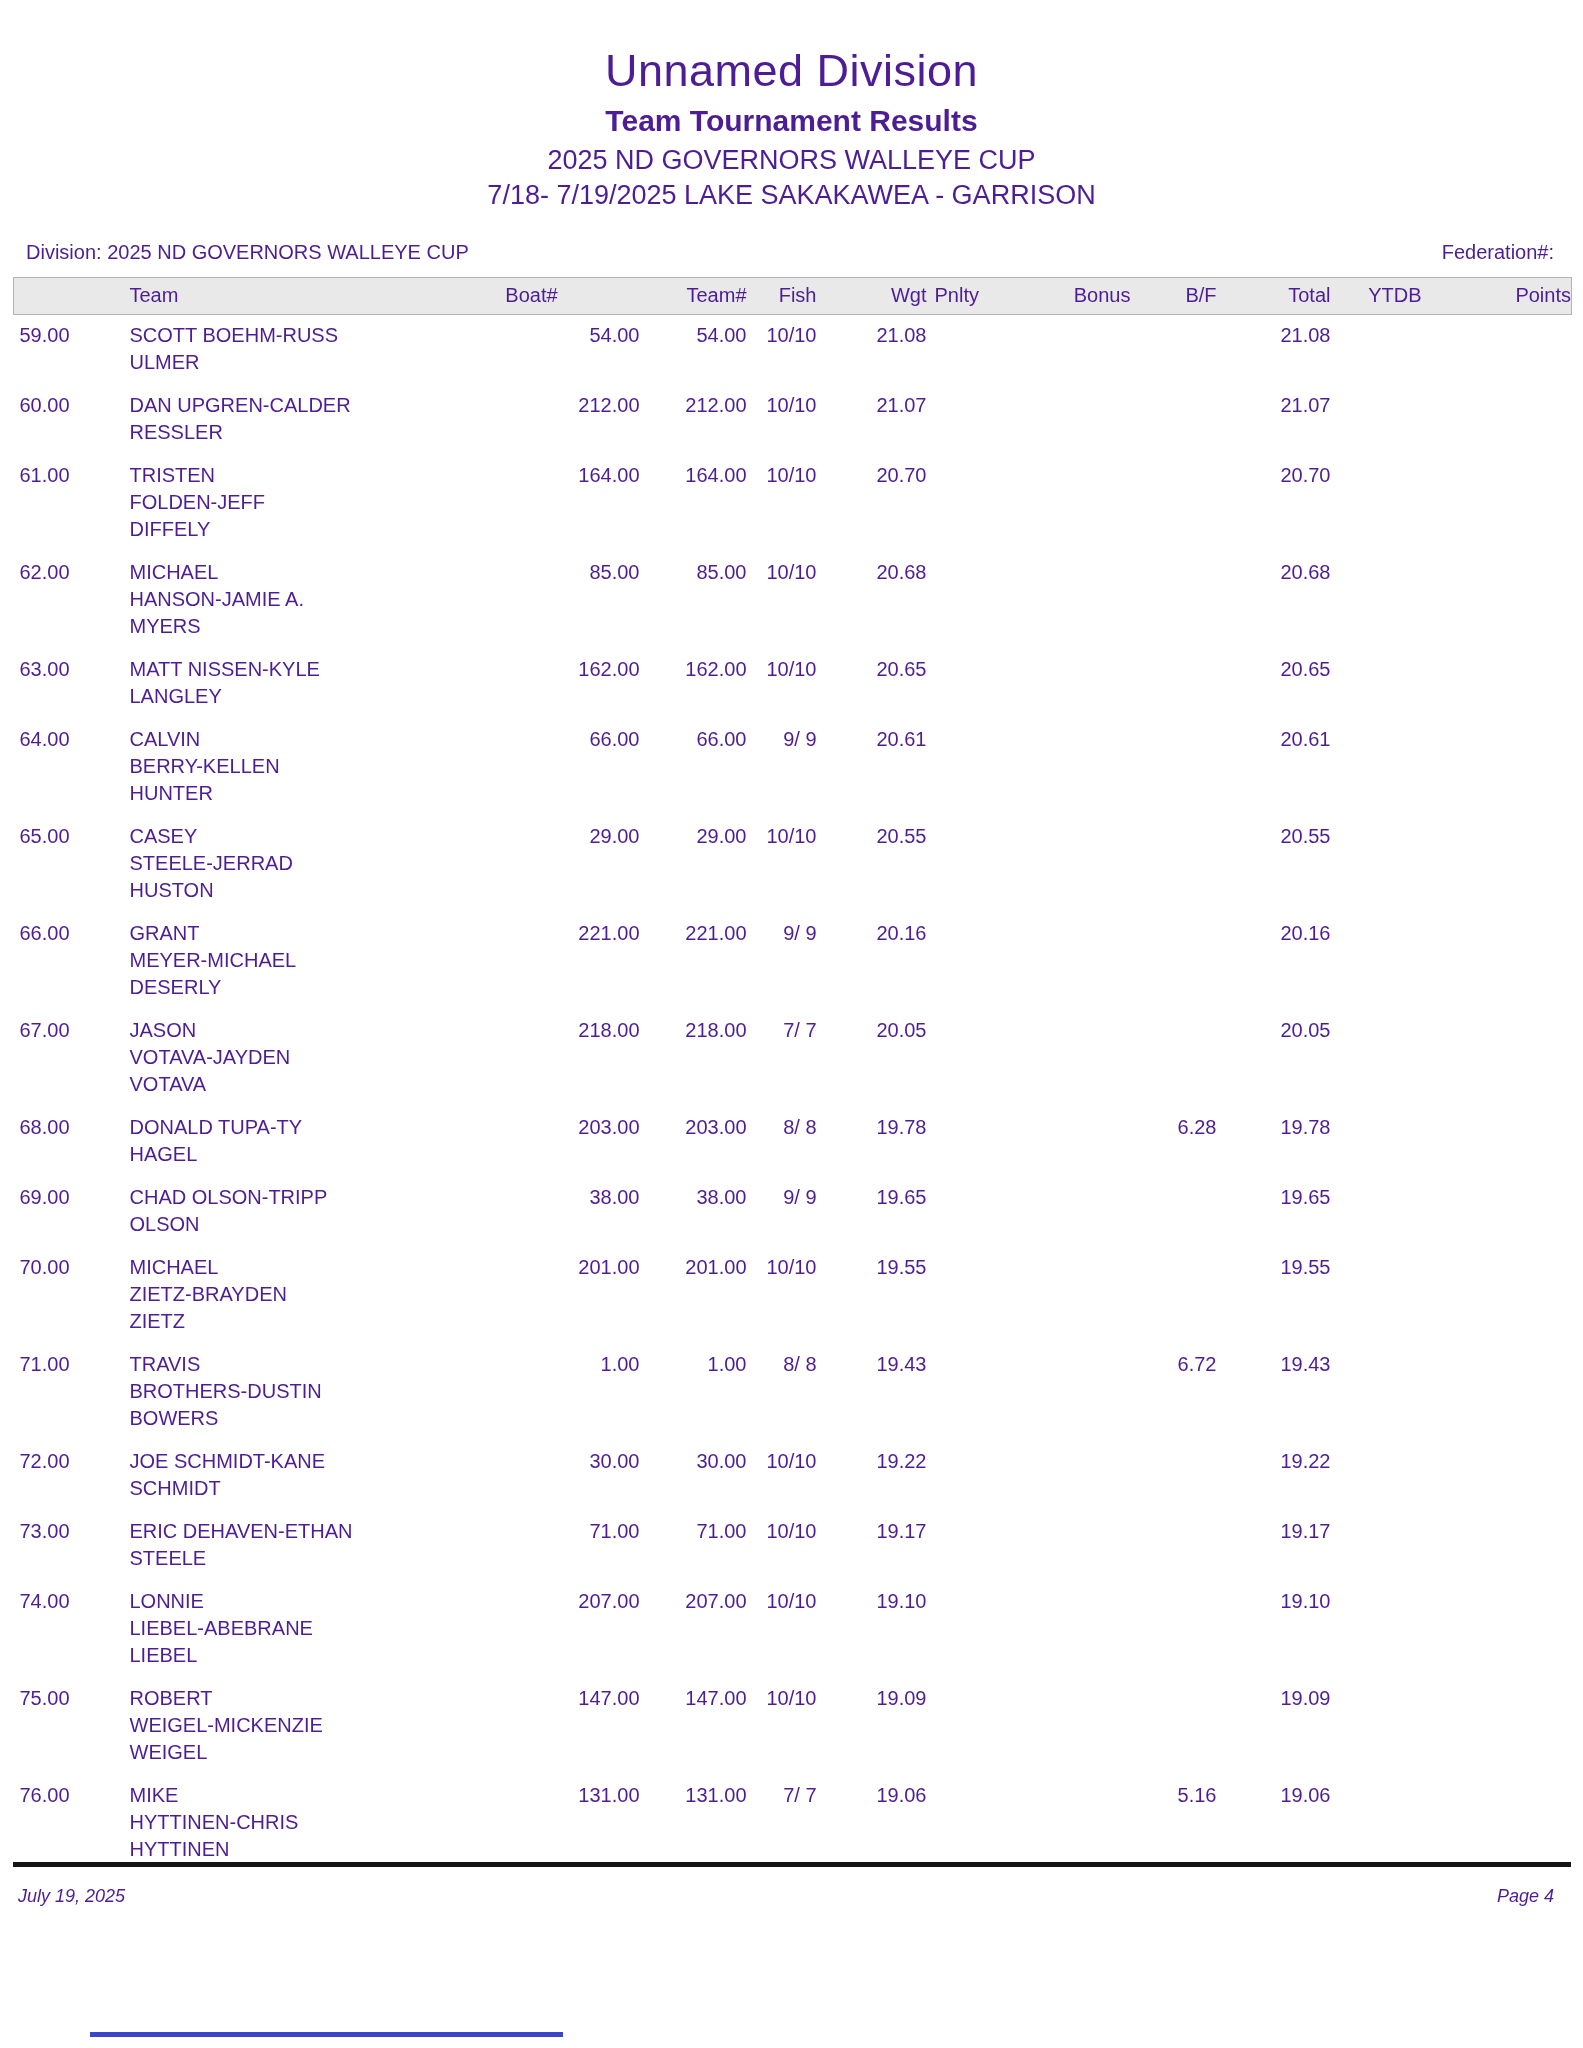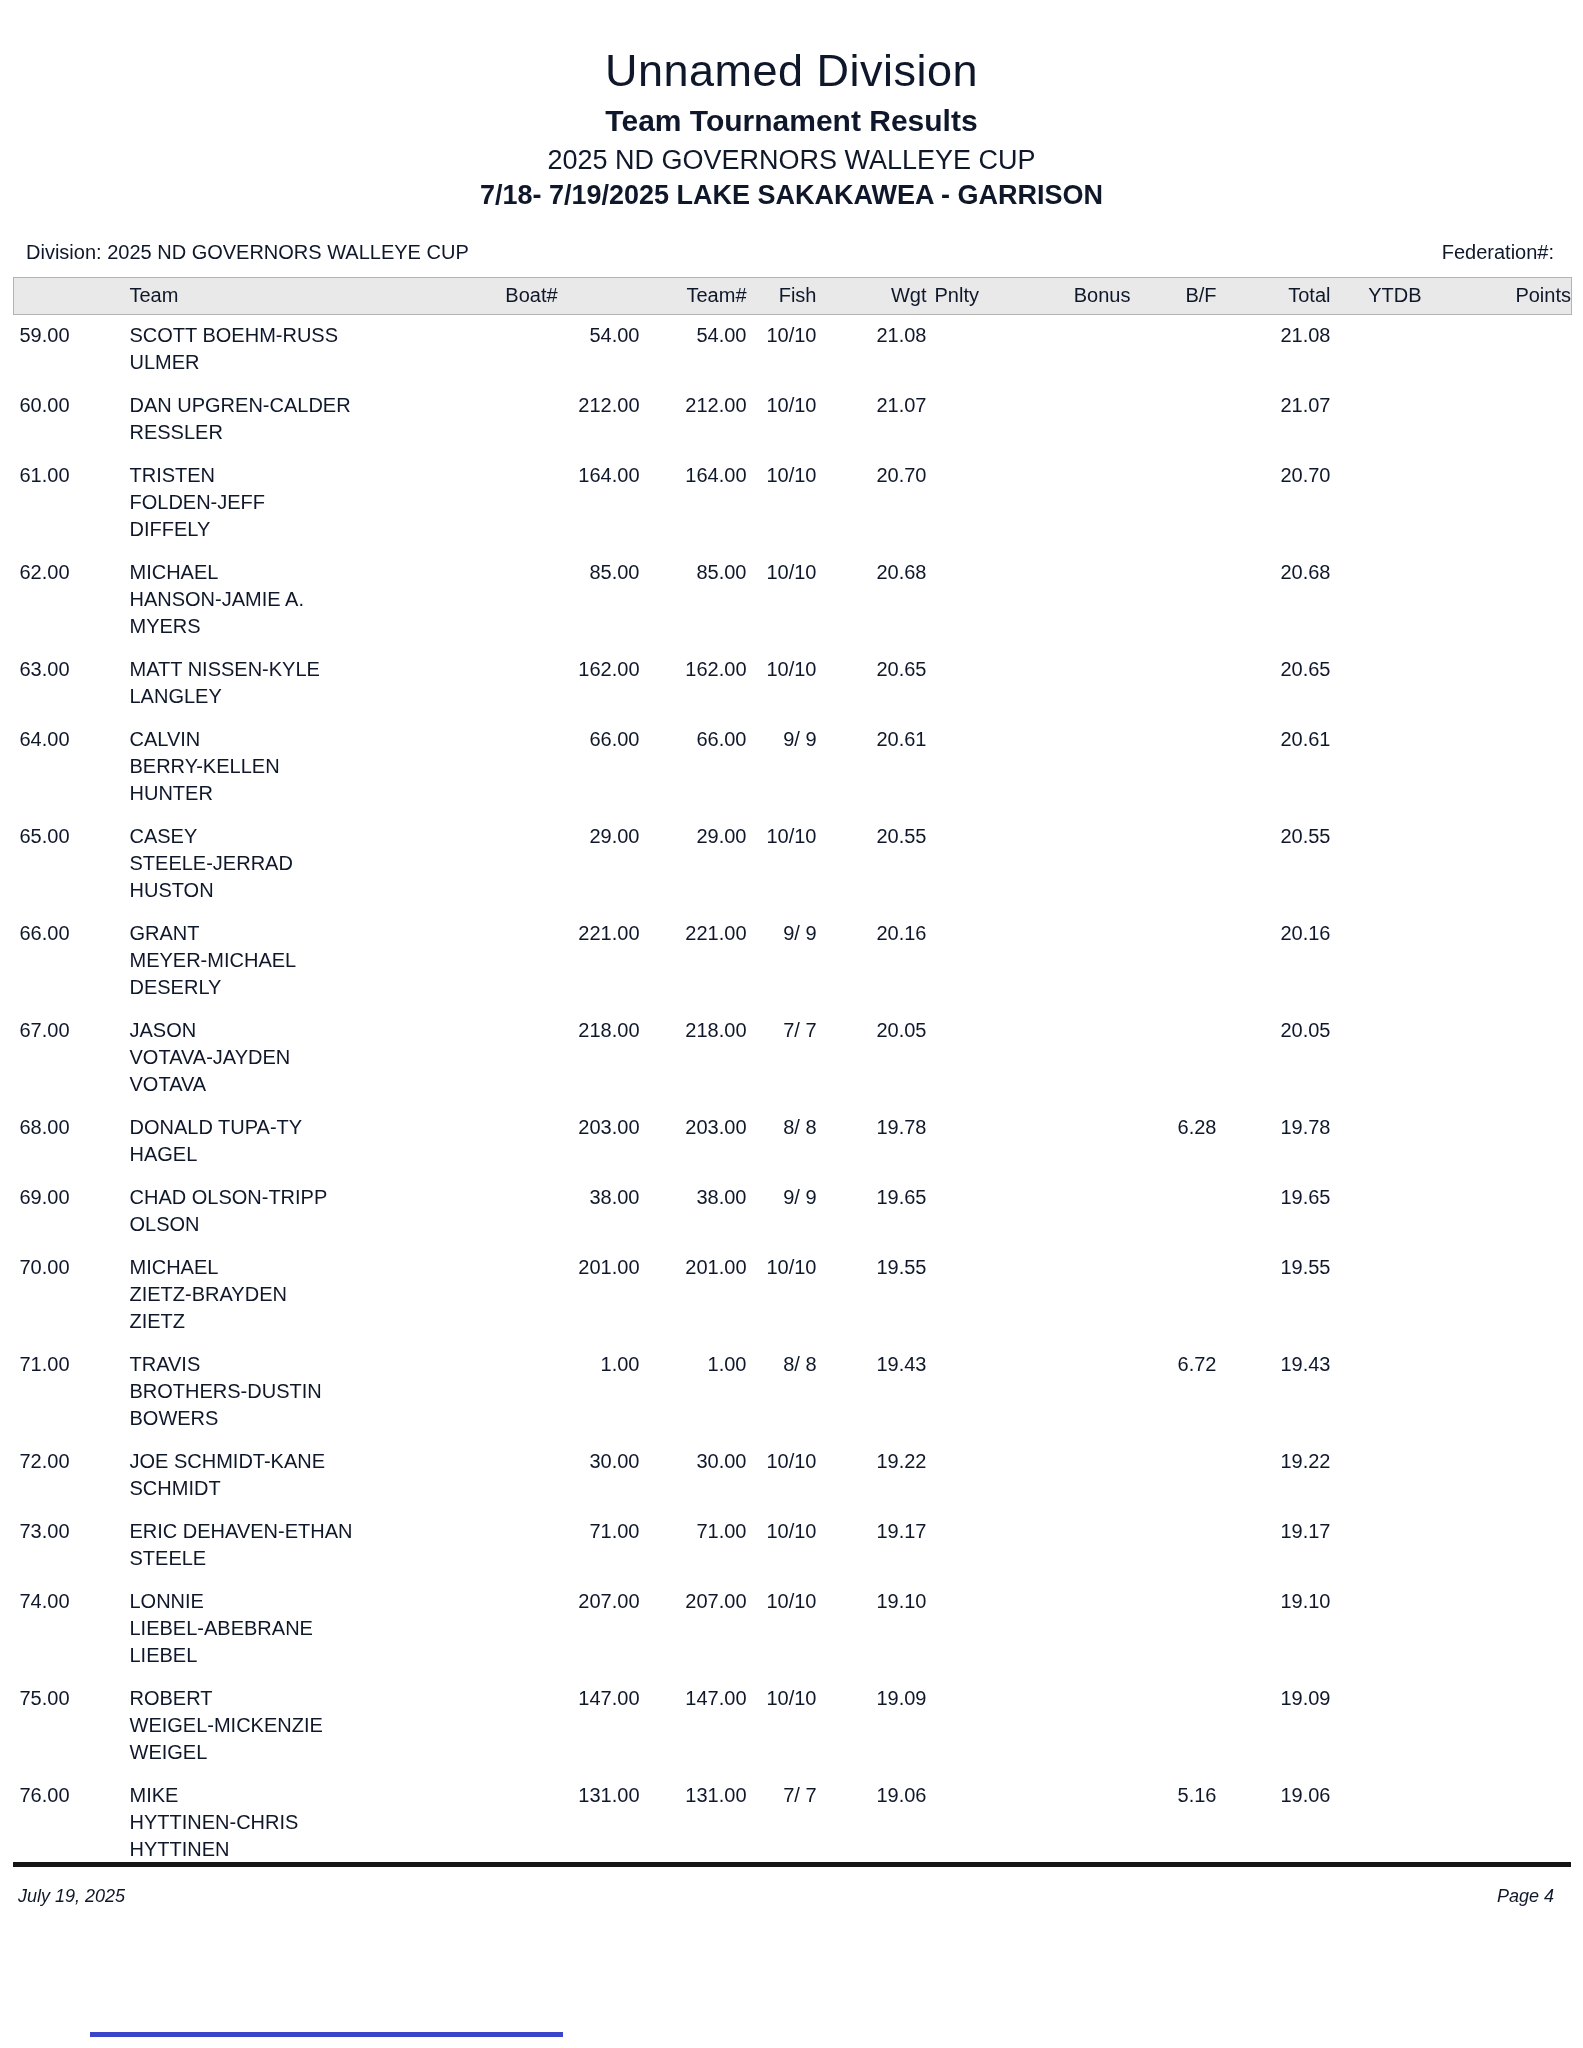--- a/index.html
+++ b/index.html
@@ -1,30 +1,30 @@
 <!DOCTYPE html>
 <html><head>
 <meta charset="utf-8">
 <style>
   html,body{margin:0;padding:0;background:#888;}
   .page{
     position:relative;
     width:1583px;height:2048px;
     background:#ffffff;
-    color:#0f172a;
+    color:#4c1d95;
     font-family:"Liberation Sans", sans-serif;
     overflow:hidden;
     margin:0 auto;
   }
   
   .report-header{text-align:center;padding-top:46px;}
   .title{font-size:45px;font-weight:400;line-height:1.1;margin:0;letter-spacing:.5px;}
   .subtitle{font-size:30px;font-weight:700;margin:8px 0 0;}
   .event{font-size:27px;font-weight:400;margin:7px 0 0;}
-  .dates{font-size:27px;font-weight:700;margin:4px 0 12px;}
+  .dates{font-size:27px;font-weight:400;margin:4px 0 12px;}
   
   .division-row{
     display:flex;justify-content:space-between;align-items:baseline;
     margin-top:30px;padding-left:26px;padding-right:29px;
     font-size:20px;
   }
   
   table.results{
     border-collapse:collapse;table-layout:fixed;
     margin:13px 12px 0 13px;width:1558px;

